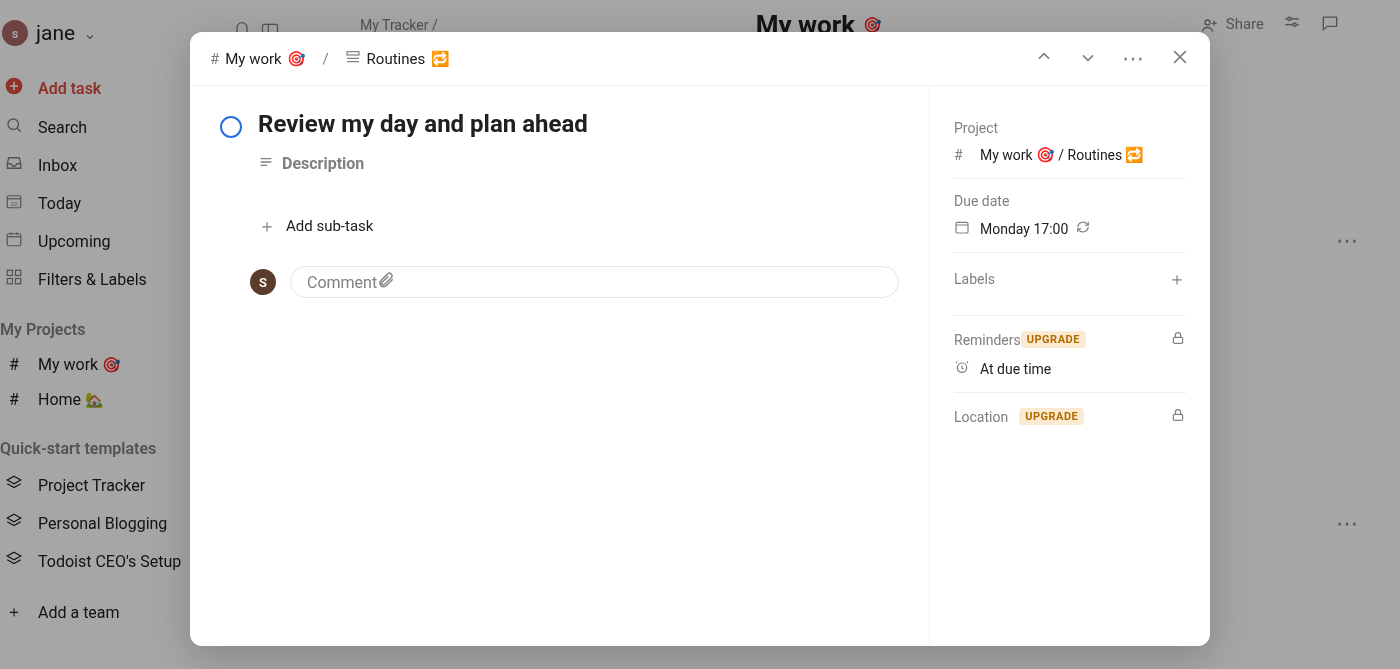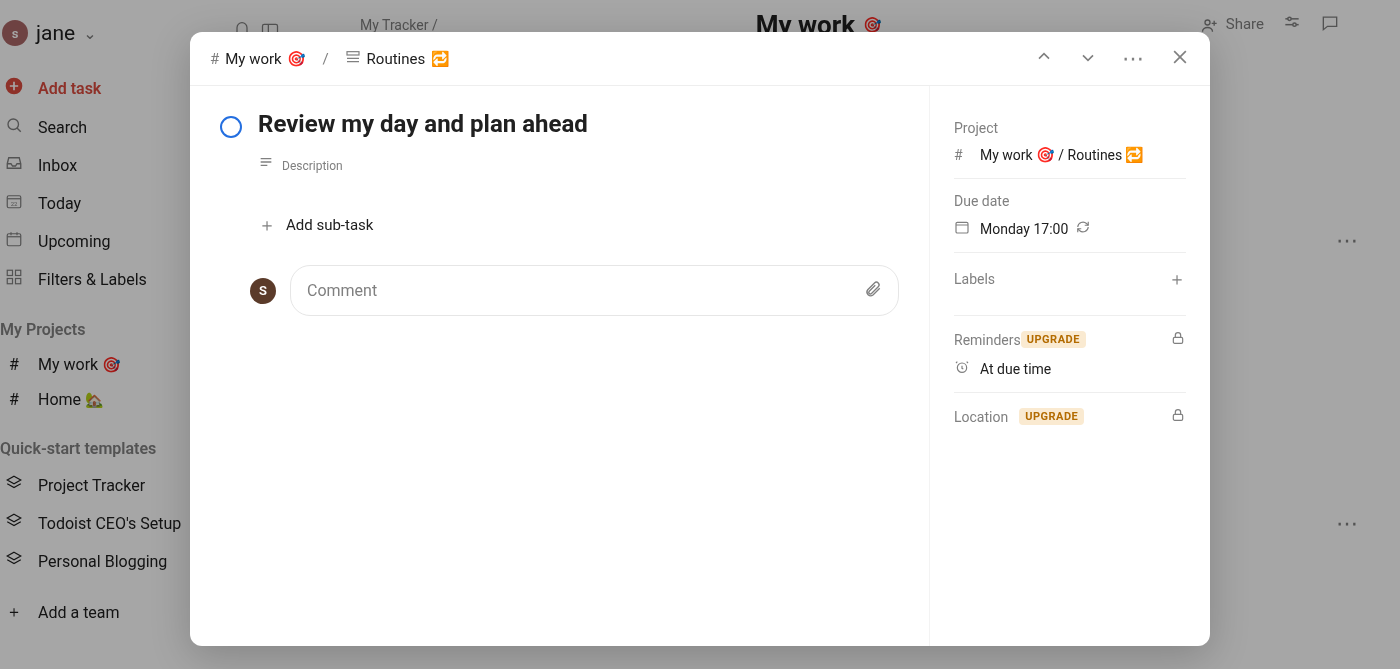--- a/index.html
+++ b/index.html
@@ -45,26 +45,26 @@
   .modal-header .crumb-item{display:flex;align-items:center;gap:6px;}
   .modal-header .sep{color:var(--muted);margin:0 6px;}
   .modal-header .actions{margin-left:auto;display:flex;align-items:center;gap:24px;color:var(--muted);}
   .modal-header .actions .ibtn{cursor:pointer;}
 
   .modal-body{display:flex;flex:1;min-height:0;}
   .body-main{flex:1;padding:24px 30px;border-right:1px solid #f3f3f3;}
   .task-title-row{display:flex;align-items:flex-start;gap:16px;}
   .circle{width:22px;height:22px;border:2px solid var(--blue);border-radius:50%;margin-top:6px;flex:none;}
   .task-title{font-size:24px;font-weight:700;}
-  .desc-row{display:flex;align-items:flex-end;gap:8px;color:var(--muted);margin:16px 0 0 38px;font-size:12px;}
+  .desc-row{display:flex;align-items:flex-start;gap:8px;color:var(--muted);margin:16px 0 0 38px;font-size:16px;font-weight:bold;}
   .subtask-row{display:flex;align-items:center;gap:10px;color:var(--text);margin:40px 0 0 38px;font-size:15px;}
   .subtask-row .plus{color:var(--muted);font-size:18px;}
   .comment-row{display:flex;align-items:center;gap:14px;margin:28px 0 0 30px;}
   .avatar.brown{background:var(--brown);}
-  .comment-input{flex:1;display:flex;align-items:center;height:51px;border:1px solid #e6e6e6;border-radius:20px;padding:0 16px;color:var(--muted);justify-content:space-between;}
+  .comment-input{flex:1;display:flex;align-items:center;height:32px;border:1px solid #e6e6e6;border-radius:20px;padding:0 16px;color:var(--muted);}
   .clip{color:var(--muted);}
 
   .body-side{width:280px;padding:20px 24px;font-size:14px;}
   .side-block{padding:14px 0;border-bottom:1px solid var(--border);}
   .side-block:last-child{border-bottom:none;}
   .side-label{color:var(--muted);font-size:14px;margin-bottom:10px;display:flex;align-items:center;justify-content:space-between;}
   .side-value{display:flex;align-items:center;gap:8px;color:var(--text);}
   .side-value .ic{color:var(--muted);width:18px;}
   .badge{background:var(--badge-bg);color:var(--badge-text);font-size:11px;font-weight:700;padding:2px 6px;border-radius:4px;letter-spacing:.5px;}
   .lock{color:var(--muted);}
@@ -176,29 +176,29 @@
           </svg>
       </span>
       <span>Project Tracker</span>
     </div>
     <div class="sb-row">
       <span class="ic">
         <svg width="18" height="18" viewBox="0 0 24 24" fill="none" stroke="currentColor" stroke-width="1.6">
             <path d="M12 3l9 5-9 5-9-5 9-5zM3 13l9 5 9-5"></path>
           </svg>
       </span>
+      <span>Personal Blogging</span>
+    </div>
+    <div class="sb-row">
+      <span class="ic">
+        <svg width="18" height="18" viewBox="0 0 24 24" fill="none" stroke="currentColor" stroke-width="1.6">
+            <path d="M12 3l9 5-9 5-9-5 9-5zM3 13l9 5 9-5"></path>
+          </svg>
+      </span>
       <span>Todoist CEO's Setup</span>
-    </div>
-    <div class="sb-row">
-      <span class="ic">
-        <svg width="18" height="18" viewBox="0 0 24 24" fill="none" stroke="currentColor" stroke-width="1.6">
-            <path d="M12 3l9 5-9 5-9-5 9-5zM3 13l9 5 9-5"></path>
-          </svg>
-      </span>
-      <span>Personal Blogging</span>
     </div>
 
     <div class="sb-row" style="margin-top:14px">
       <span class="ic">＋</span>
       <span>Add a team</span>
     </div>
   </div>
 
   <div class="main">
     <div class="header">

